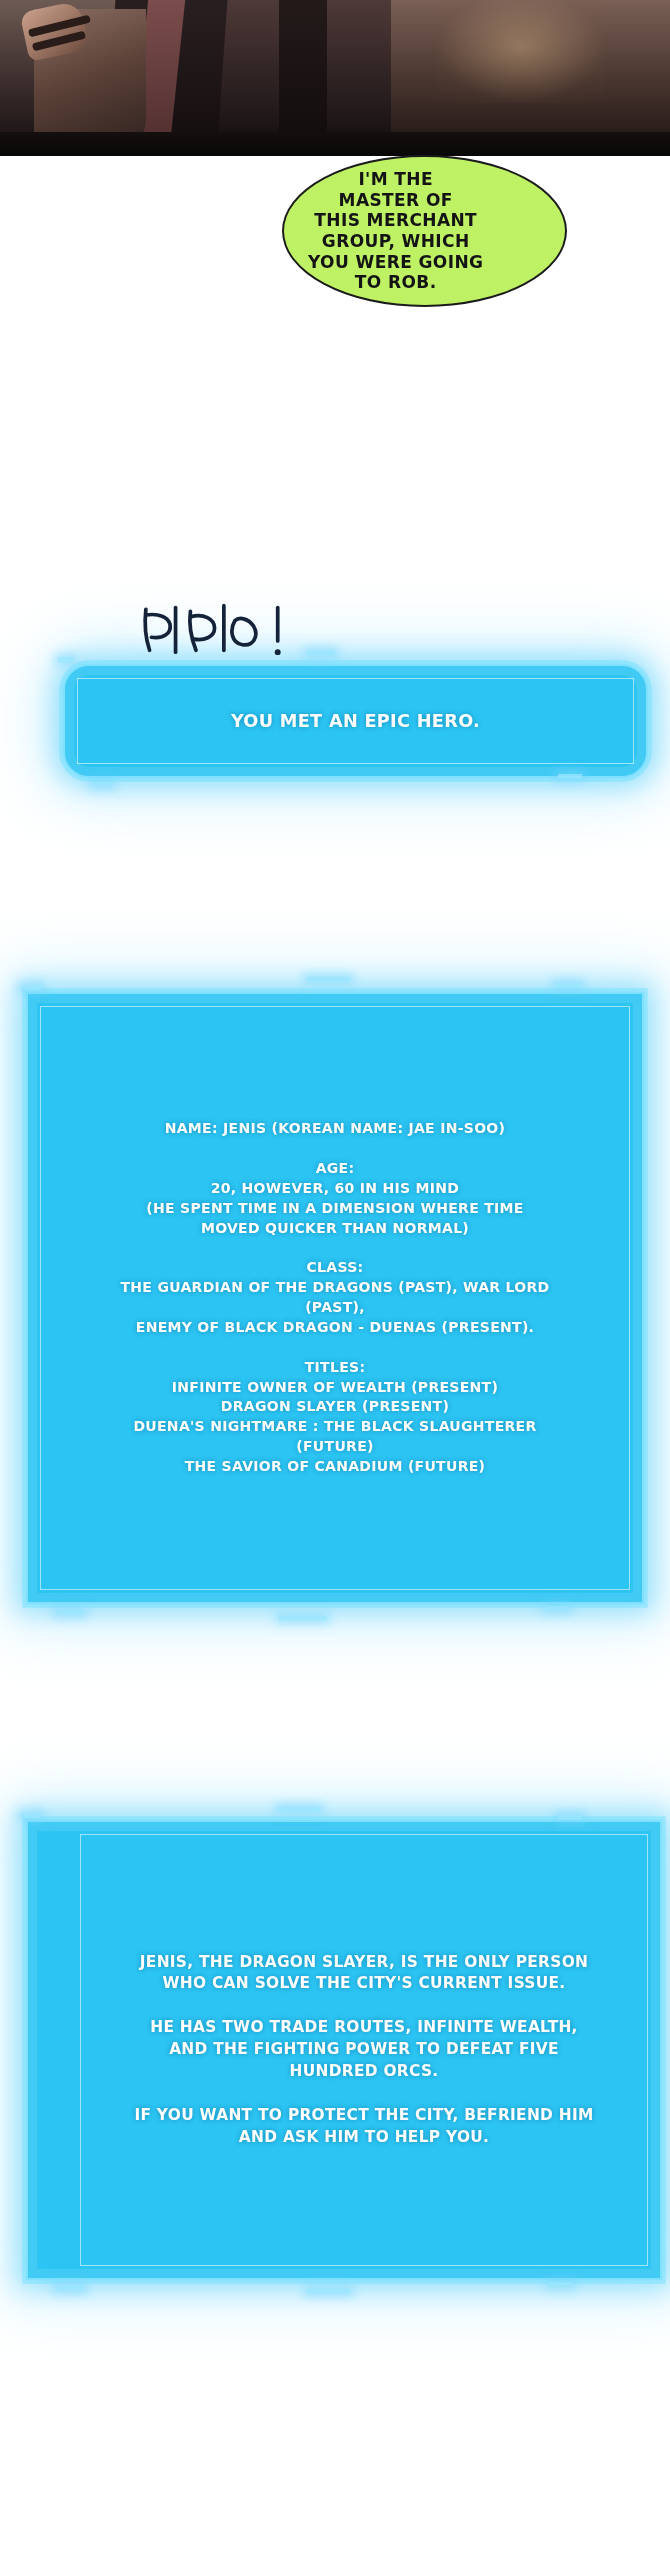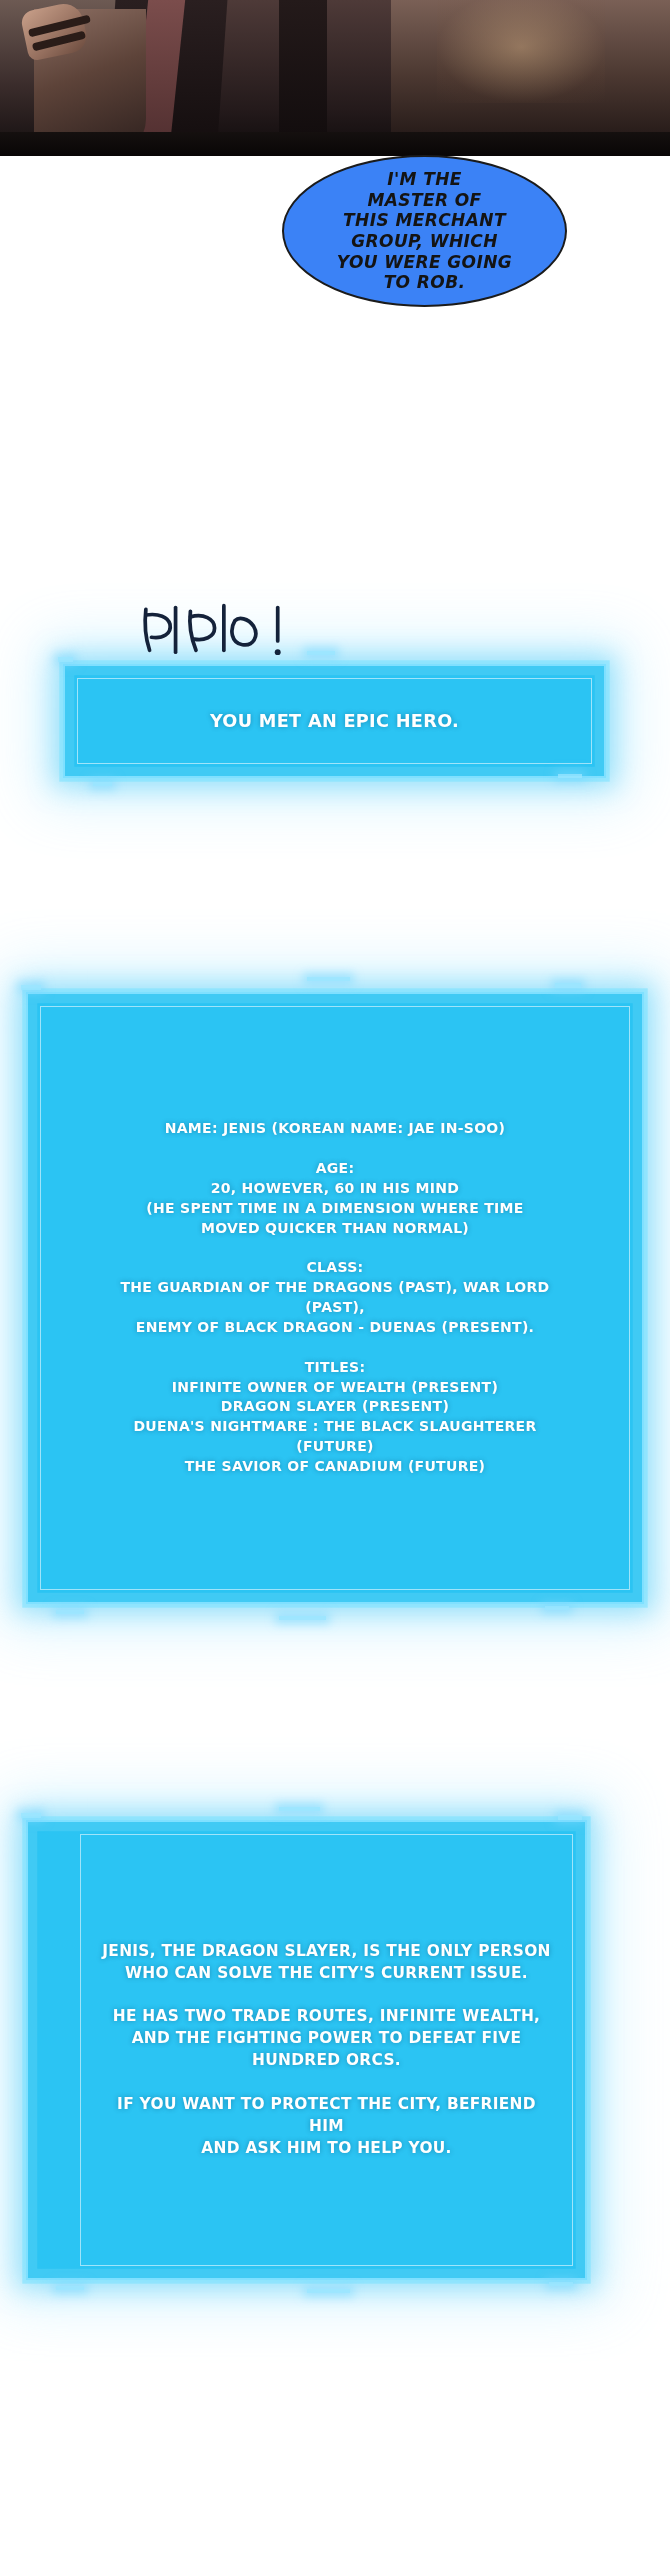--- a/index.html
+++ b/index.html
@@ -102,27 +102,25 @@
 
   
   .bubble {
     position: absolute;
     left: 282px;
     top: 155px;
     width: 285px;
     height: 152px;
     border: 2.8px solid #1b1b1b;
     border-radius: 50% / 50%;
-    background: #3b82f6;
+    background: #bef264;
     box-sizing: border-box;
     display: flex;
     align-items: center;
-    justify-content: center;
     z-index: 3;
-    font-style: italic;
   }
   .bubble-text {
     text-align: center;
     font-family: "DejaVu Sans", sans-serif;
     font-weight: 700;
     font-size: 17px;
     line-height: 1.22;
     letter-spacing: 0.4px;
     color: #141414;
     padding: 0 24px;
@@ -171,22 +169,23 @@
     font-weight: 700;
     letter-spacing: 0.3px;
     white-space: pre-line;
     text-shadow: 0 0 5.6px rgba(0,70,110,0.45);
   }
 
   
   #box-hero {
     left: 63px;
     top: 664px;
-    width: 543px;
+    width: 585px;
     height: 114px;
+    border-radius: 26px;
   }
   #box-hero .sys-text {
     font-size: 17.7px;
     line-height: 1.3;
   }
 
   
   #box-status {
     left: 26px;
     top: 992px;
@@ -195,21 +194,21 @@
   }
   #box-status .sys-text {
     font-size: 14px;
     line-height: 1.42;
   }
 
   
   #box-quest {
     left: 26px;
     top: 1820px;
-    width: 561px;
+    width: 636px;
     height: 460px;
     padding-left: 40px;
   }
   #box-quest .sys-text {
     font-size: 15.4px;
     line-height: 1.42;
   }
 
   
   .tick {

